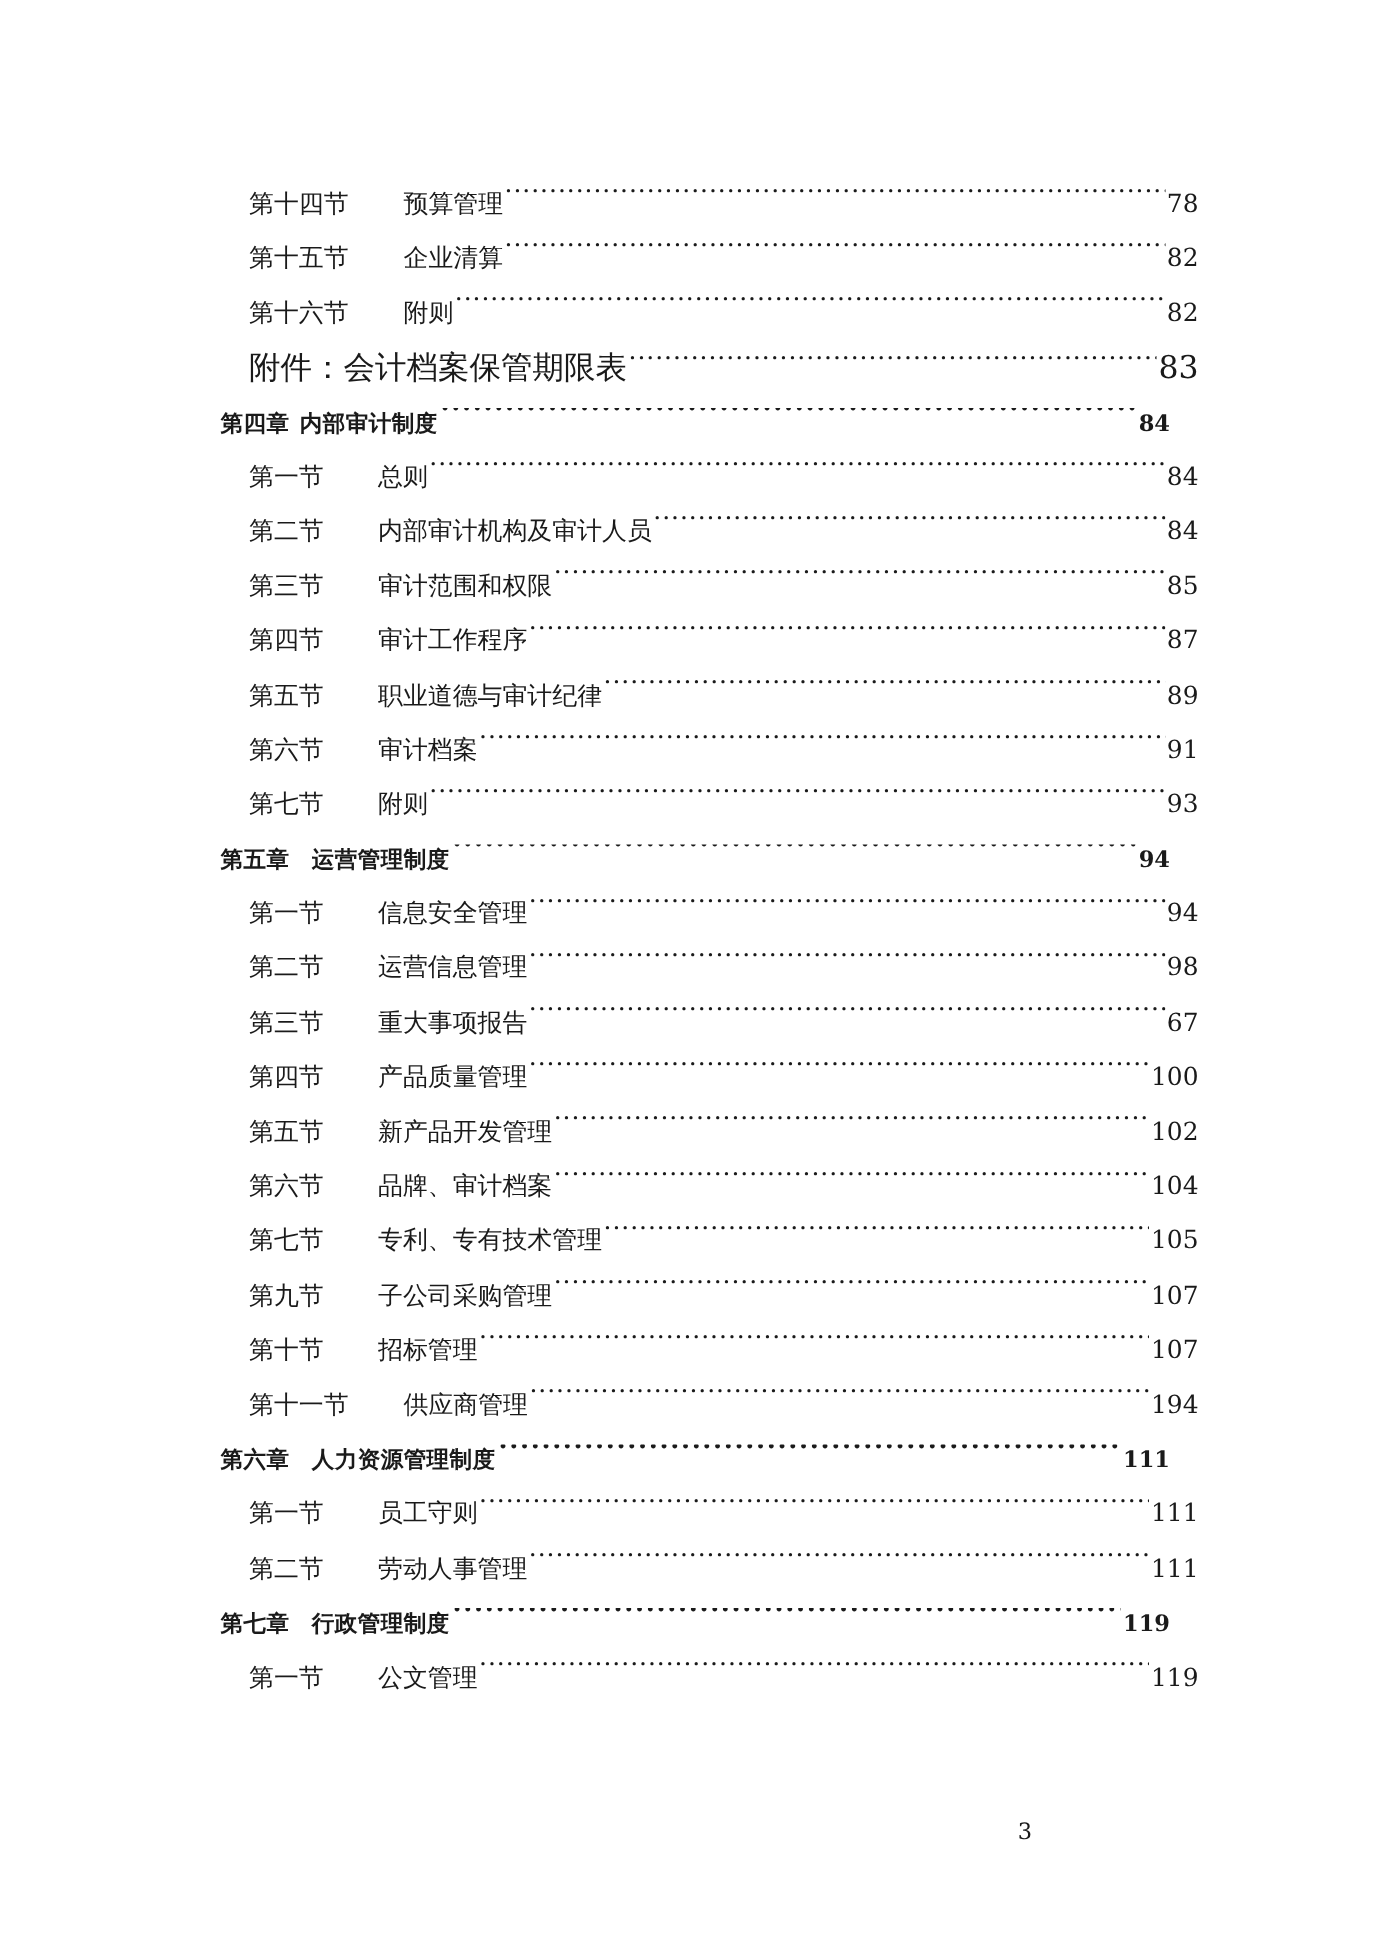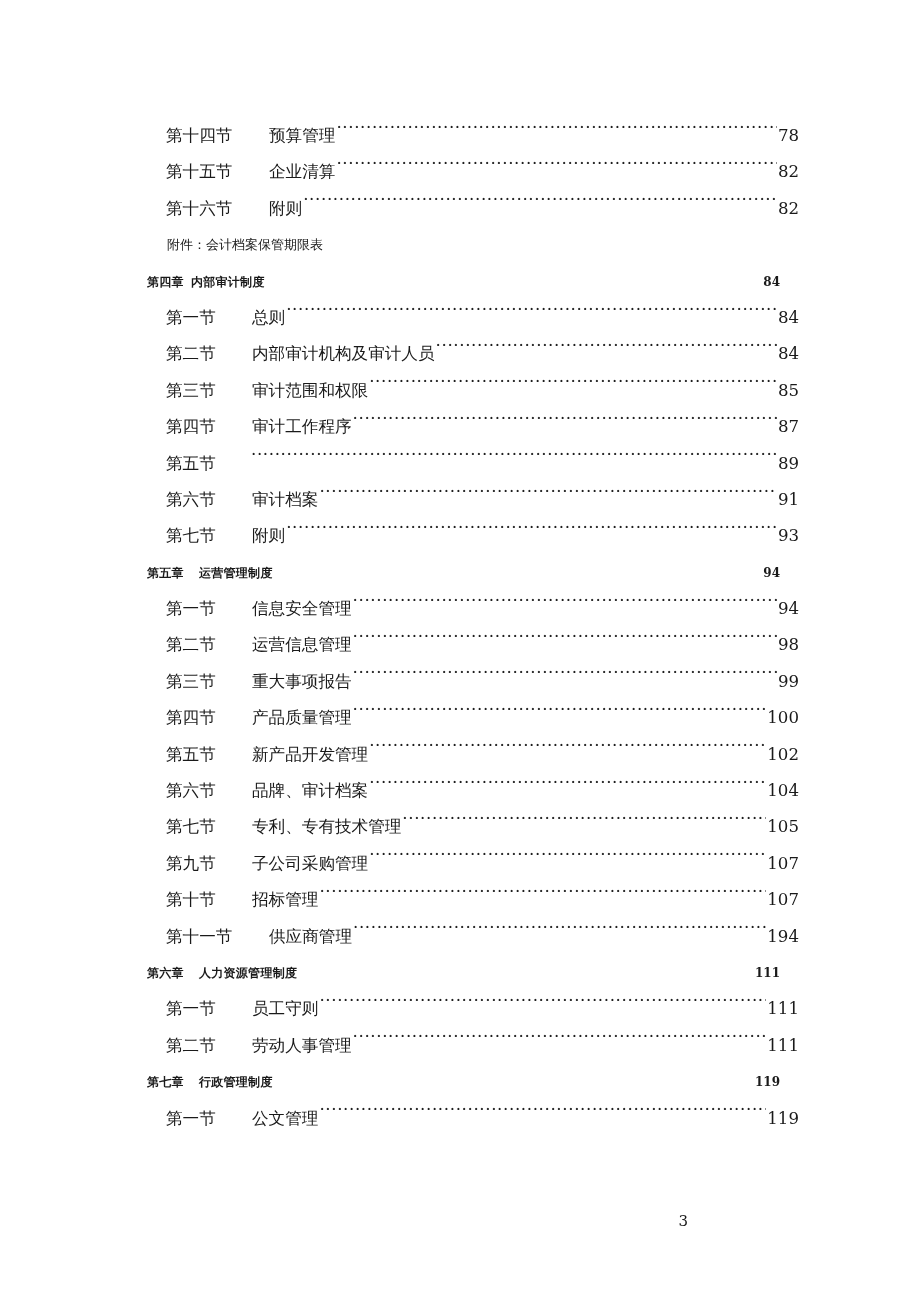--- a/index.html
+++ b/index.html
@@ -89,33 +89,32 @@
     padding-left: 2px;
   }
   .row-section .toc-leader::before {
     font-size: 16.6px;
     letter-spacing: 0.65px;
   }
 
   
   .row-plain {
     padding-left: 19px;
-    font-size: 13px;
-    flex-direction: column;
+    font-size: 21px;
   }
   .row-plain .toc-leader::before {
     font-size: 16.6px;
     letter-spacing: 0.65px;
   }
 
   
   .row-chapter {
     padding-left: 0px;
     font-weight: bold;
-    font-size: 12px;
+    font-size: 15px;
     font-family: "DejaVu Sans", "Liberation Sans", sans-serif;
   }
   .row-chapter .toc-label {
     letter-spacing: 0.3px;
   }
   .row-chapter .toc-title {
     letter-spacing: 0.3px;
   }
   .row-chapter .toc-leader {
     margin: 0 2px;
@@ -198,20 +197,21 @@
         <span class="toc-page">85</span>
       </div>
       <div class="toc-row row-section">
         <span class="toc-label">第四节</span>
         <span class="toc-title">审计工作程序</span>
         <span class="toc-leader"></span>
         <span class="toc-page">87</span>
       </div>
       <div class="toc-row row-section">
         <span class="toc-label">第五节</span>
+        <span class="toc-title">职业道德与审计纪律</span>
         <span class="toc-leader"></span>
         <span class="toc-page">89</span>
       </div>
       <div class="toc-row row-section">
         <span class="toc-label">第六节</span>
         <span class="toc-title">审计档案</span>
         <span class="toc-leader"></span>
         <span class="toc-page">91</span>
       </div>
       <div class="toc-row row-section">
@@ -236,21 +236,21 @@
       <div class="toc-row row-section">
         <span class="toc-label">第二节</span>
         <span class="toc-title">运营信息管理</span>
         <span class="toc-leader"></span>
         <span class="toc-page">98</span>
       </div>
       <div class="toc-row row-section">
         <span class="toc-label">第三节</span>
         <span class="toc-title">重大事项报告</span>
         <span class="toc-leader"></span>
-        <span class="toc-page">99</span>
+        <span class="toc-page">67</span>
       </div>
       <div class="toc-row row-section">
         <span class="toc-label">第四节</span>
         <span class="toc-title">产品质量管理</span>
         <span class="toc-leader"></span>
         <span class="toc-page">100</span>
       </div>
       <div class="toc-row row-section">
         <span class="toc-label">第五节</span>
         <span class="toc-title">新产品开发管理</span>

